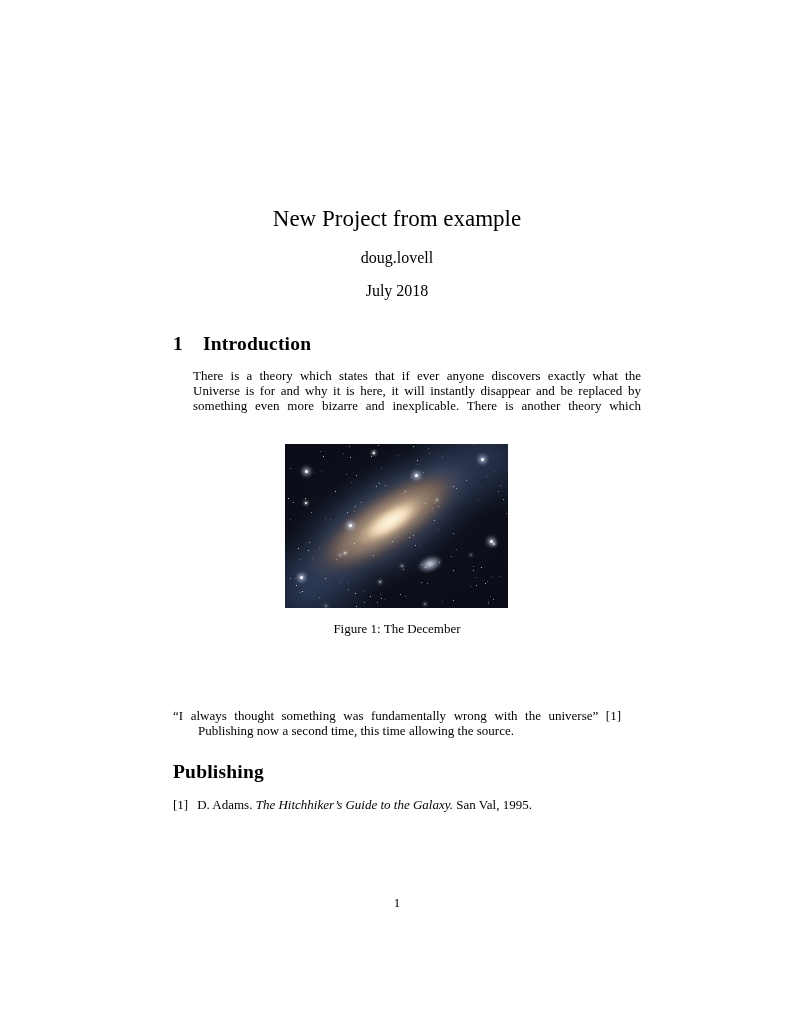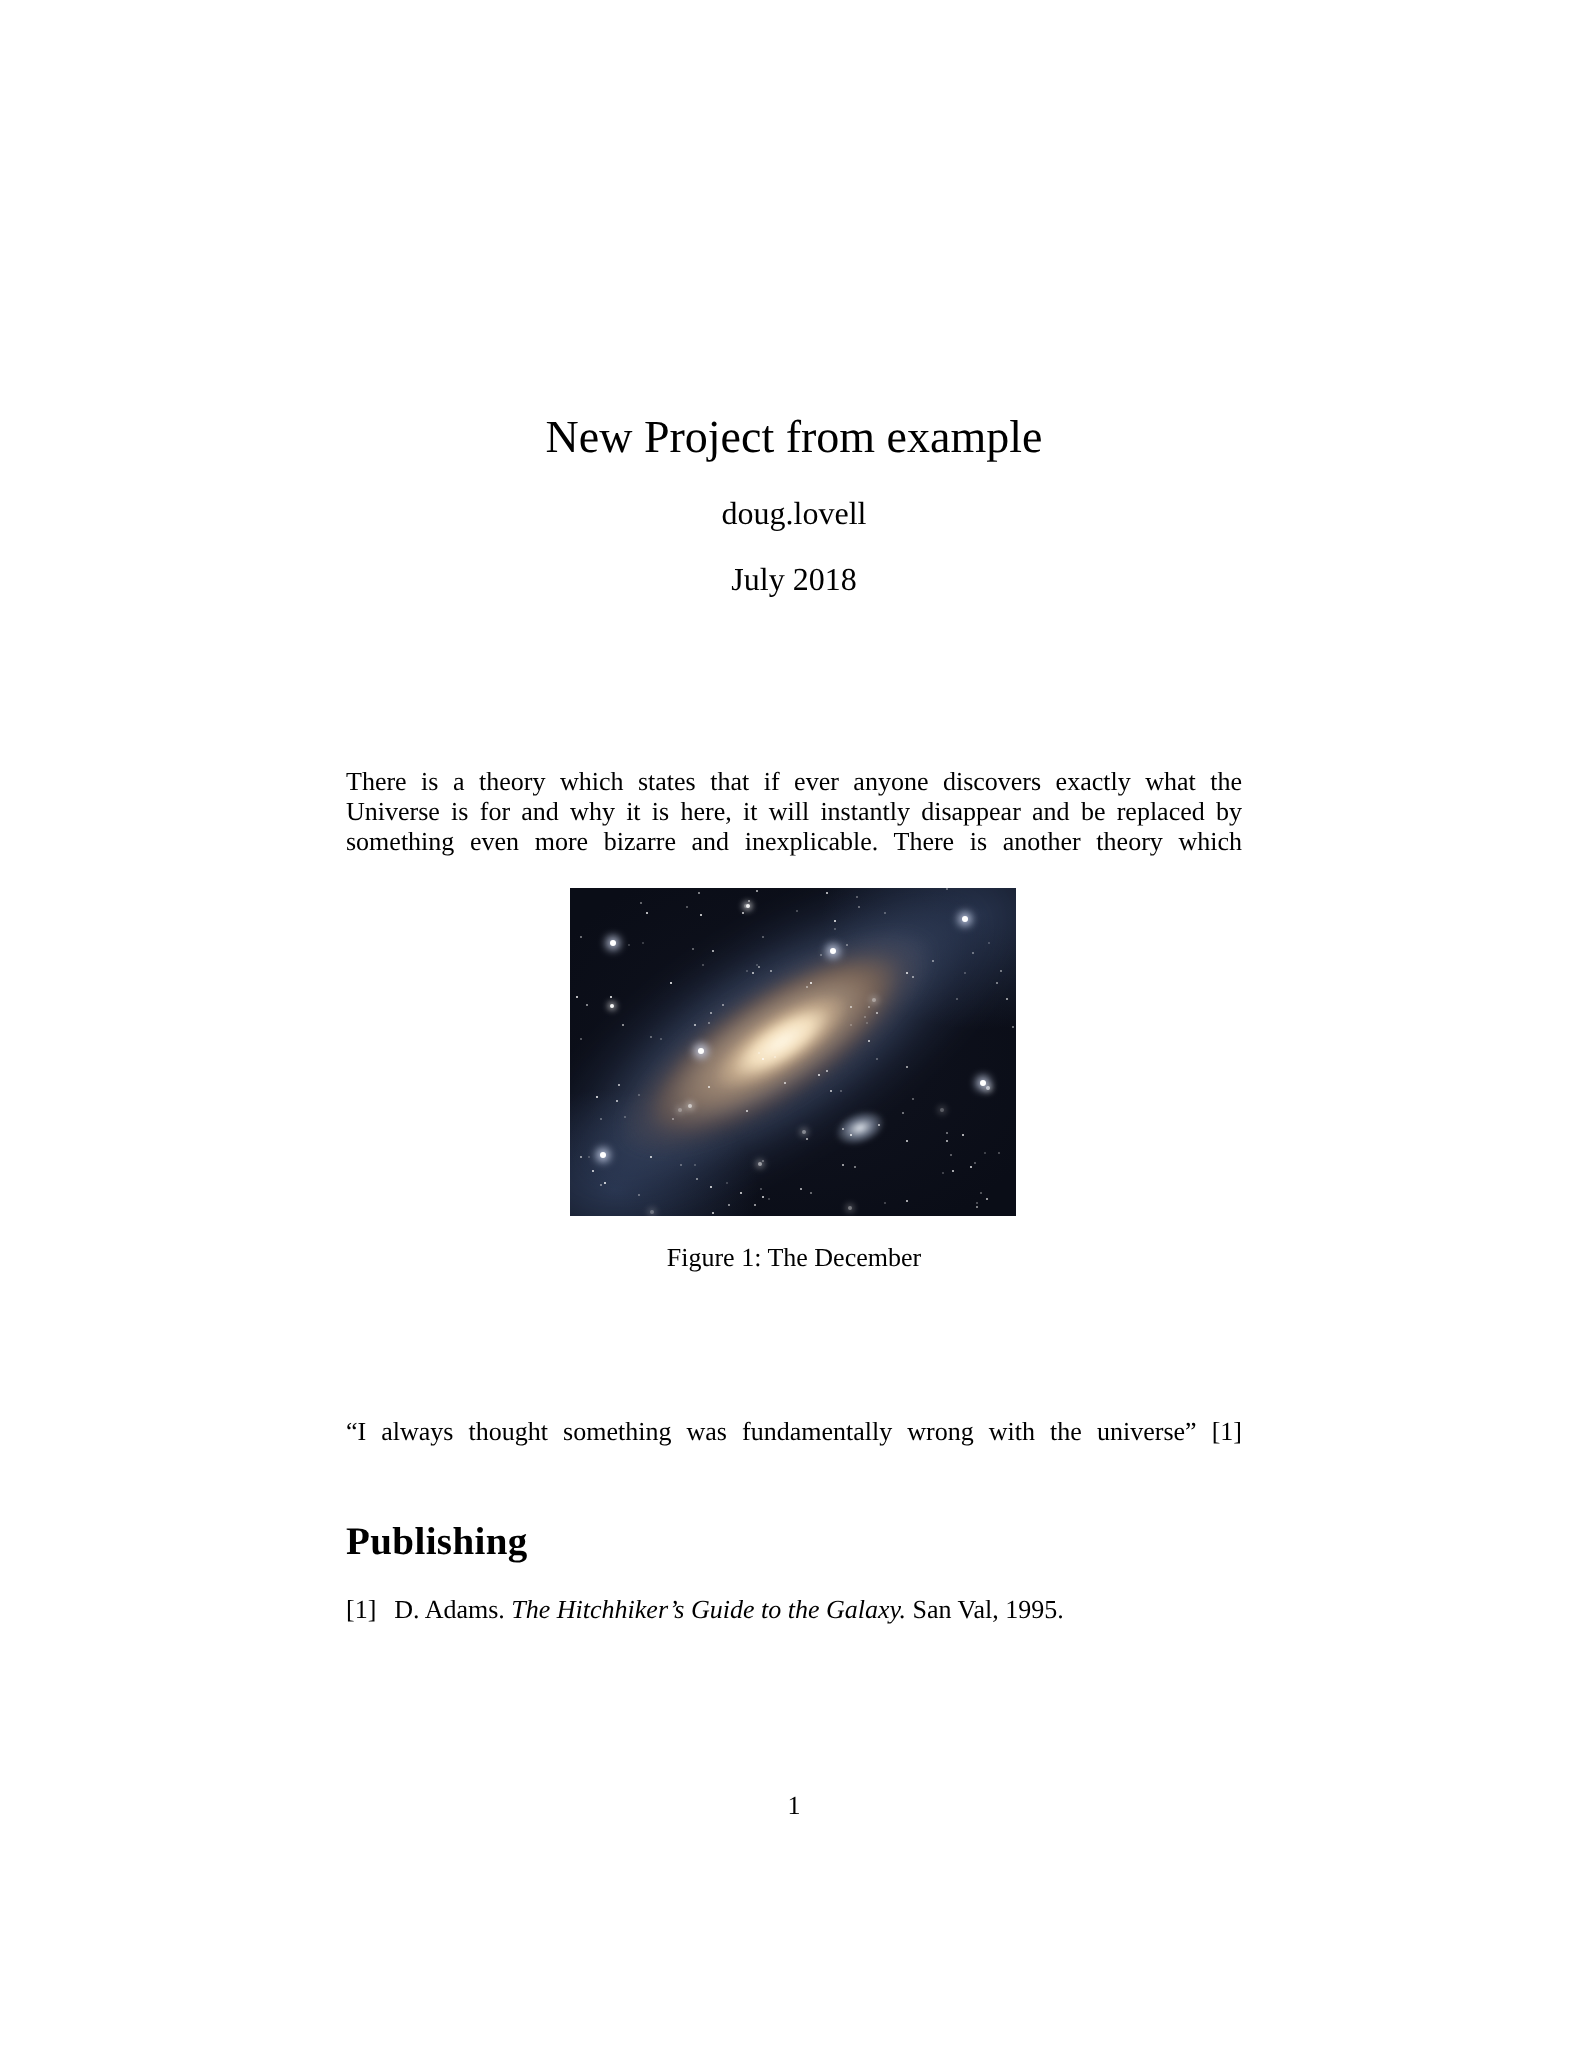--- a/index.html
+++ b/index.html
@@ -20,21 +20,21 @@
   .doc-author { top: 249px; font-size: 16px; line-height: 1.1; }
   .doc-date   { top: 282px; font-size: 16px; line-height: 1.1; }
 
   .sec-heading { font-size: 19.5px; font-weight: bold; line-height: 1; letter-spacing: 0.2px; }
   .sec-heading .sec-num { display: inline-block; margin-right: 20px; }
   .sec-intro      { top: 334px; }
   .sec-conclusion { top: 676px; }
   .sec-references { top: 762px; }
 
   .para { font-size: 13px; line-height: 15.2px; }
-  .para-intro { top: 383px; }
+  .para-intro { top: 368px; margin-left: 20px; }
   .para-conclusion { top: 708px; }
   .jline { text-align: justify; text-align-last: justify; white-space: normal; }
   .indent { padding-left: 25px; }
 
   
   .figure-image {
     position: absolute; left: 285px; top: 444px;
     width: 223px; height: 164px;
     overflow: hidden;
     background:
@@ -86,20 +86,23 @@
 </style>
 </head>
 <body>
 
 <div class="page">
 
   <div class="centered doc-title">New Project from example</div>
   <div class="centered doc-author">doug.lovell</div>
   <div class="centered doc-date">July 2018</div>
 
+  <div class="block sec-heading sec-intro">
+    <span class="sec-num">1</span><span>Introduction</span>
+  </div>
 
   <div class="block para para-intro">
     <div class="jline">There is a theory which states that if ever anyone discovers exactly what the</div>
     <div class="jline">Universe is for and why it is here, it will instantly disappear and be replaced by</div>
     <div class="jline">something even more bizarre and inexplicable. There is another theory which</div>
   </div>
 
   <div class="figure-image">
     <div class="glayer galaxy-halo"></div>
     <div class="glayer galaxy-dust"></div>
@@ -254,20 +257,21 @@
         <span style="position: absolute; border-radius: 50%; background: rgb(255, 255, 255); left: 130px; top: 30px; width: 3px; height: 3px; box-shadow: rgba(220, 230, 255, 0.8) 0px 0px 4px 2px;"></span>
         <span style="position: absolute; border-radius: 50%; background: rgb(255, 255, 255); left: 205px; top: 96px; width: 3px; height: 3px; box-shadow: rgba(220, 230, 255, 0.8) 0px 0px 4px 2px;"></span>
       </div>
   </div>
 
   <div class="centered figure-caption">Figure 1: The December</div>
 
 
   <div class="block para para-conclusion">
     <div class="jline">“I always thought something was fundamentally wrong with the universe” [1]</div>
+    <div class="indent">Publishing now a second time, this time allowing the source.</div>
   </div>
 
   <div class="block sec-heading sec-references">Publishing</div>
 
   <div class="block ref-entry">
     <span class="ref-label">[1]</span><span>D. Adams.</span>
     <span class="ref-title">The Hitchhiker’s Guide to the Galaxy.</span>
     <span>San Val, 1995.</span>
   </div>
 

